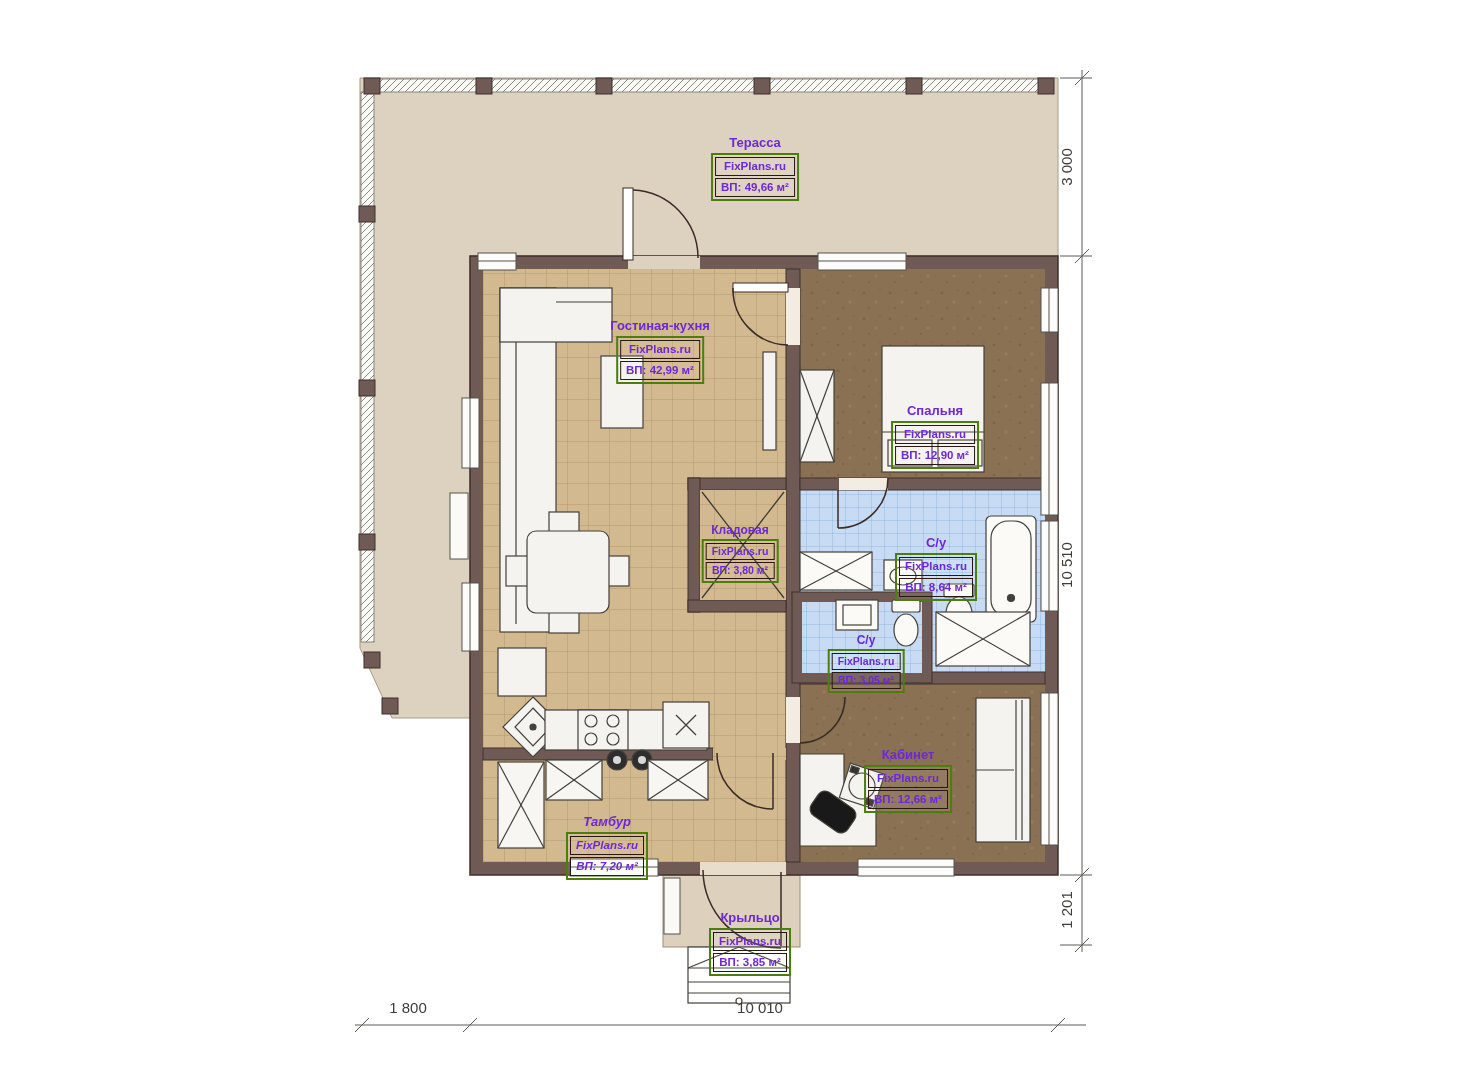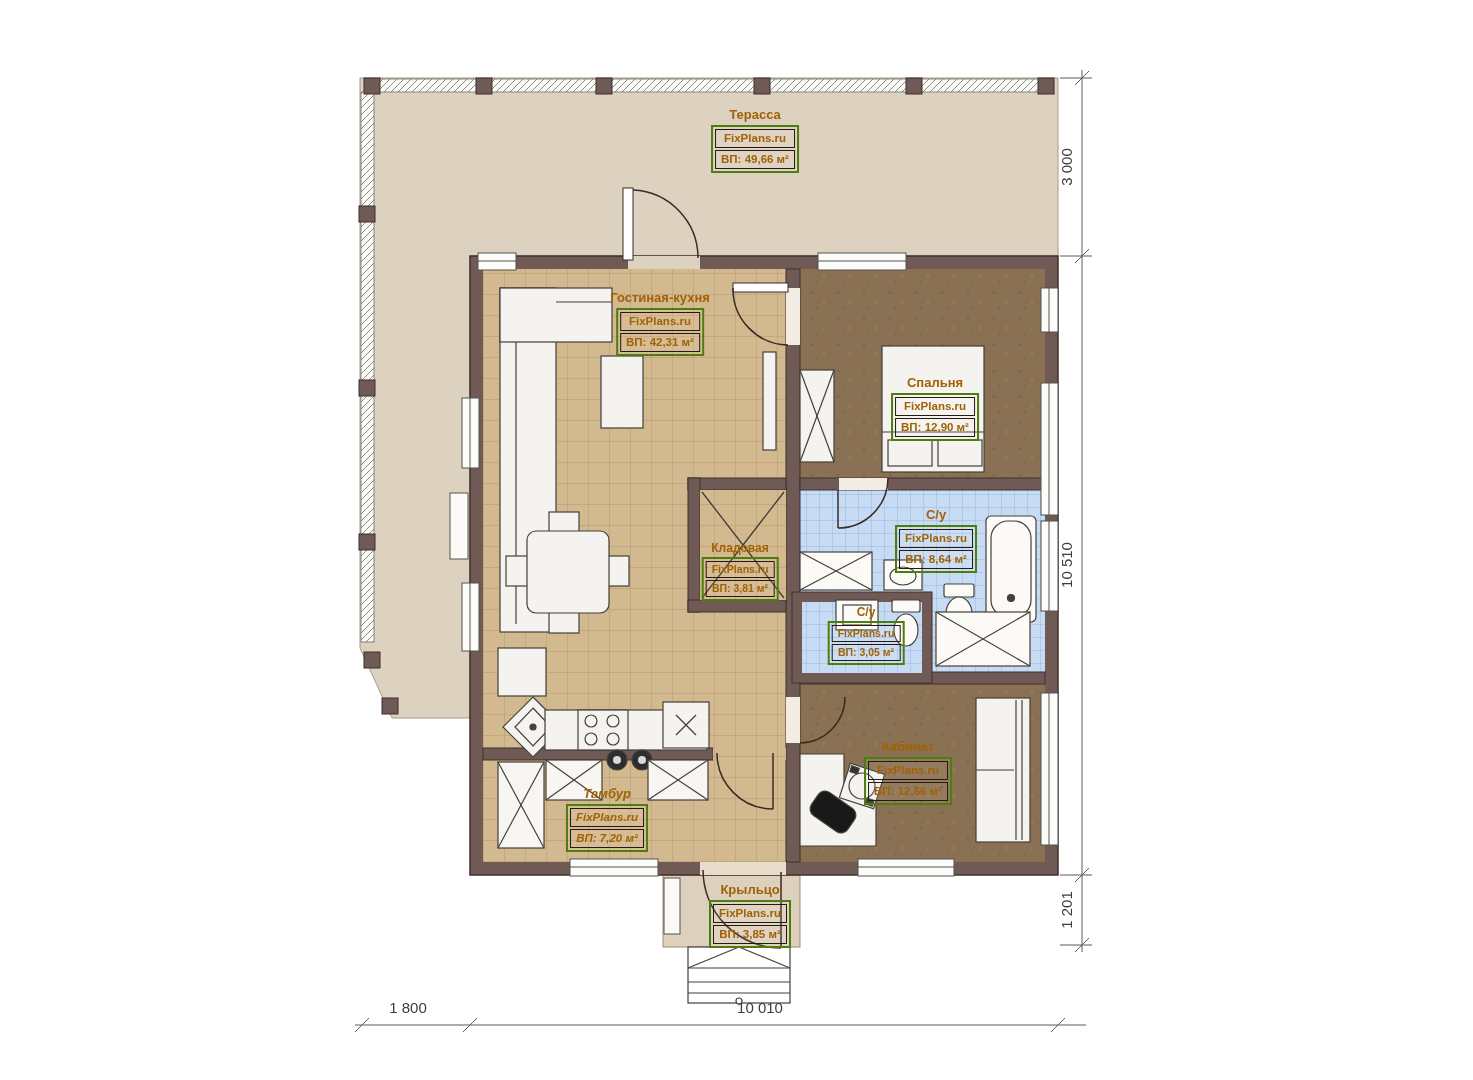--- a/index.html
+++ b/index.html
@@ -1,20 +1,20 @@
 <!DOCTYPE html>
 <html><head>
 <meta charset="utf-8">
 <style>
   html,body{margin:0;padding:0;background:#ffffff;}
   .canvas{position:relative;width:1473px;height:1080px;background:#ffffff;overflow:hidden;
           font-family:"Liberation Sans",sans-serif;}
   .plan-svg{position:absolute;left:0;top:0;}
-  .room-label{position:absolute;transform:translateX(-50%);text-align:center;color:#a16207;
-              z-index:4;line-height:1.12;}
+  .room-label{position:absolute;transform:translateX(-50%);text-align:center;color:#6d28d9;
+              z-index:4;line-height:1.12;margin-top:28px;}
   .room-name{font-size:13px;font-weight:bold;margin-bottom:2px;white-space:nowrap;}
   .room-box{display:inline-block;border:2px solid #4d7c0f;padding:2px;background:rgba(255,255,255,0.07);}
   .room-box .row{border:1.6px solid #27190f;padding:0 5px;font-size:11.5px;font-weight:bold;
                  white-space:nowrap;line-height:17px;}
   .room-box .row + .row{margin-top:2px;}
   .room-label.compact .room-name{font-size:12px;}
   .room-label.compact .room-box .row{font-size:10.5px;line-height:15px;}
 </style>
 </head>
 <body>
@@ -276,57 +276,57 @@
   <div class="room-box">
     <div class="row">FixPlans.ru</div>
     <div class="row">ВП: 49,66 м²</div>
   </div>
 </div>
 
 <div class="room-label" style="left:660px;top:291px;">
   <div class="room-name">Гостиная-кухня</div>
   <div class="room-box">
     <div class="row">FixPlans.ru</div>
-    <div class="row">ВП: 42,31 м²</div>
+    <div class="row">ВП: 42,99 м²</div>
   </div>
 </div>
 
 <div class="room-label" style="left:935px;top:376px;">
   <div class="room-name">Спальня</div>
   <div class="room-box">
     <div class="row">FixPlans.ru</div>
     <div class="row">ВП: 12,90 м²</div>
   </div>
 </div>
 
-<div class="room-label compact" style="left:740px;top:542px;">
+<div class="room-label compact" style="left:740px;top:496px;">
   <div class="room-name">Кладовая</div>
   <div class="room-box">
     <div class="row">FixPlans.ru</div>
-    <div class="row">ВП: 3,81 м²</div>
+    <div class="row">ВП: 3,80 м²</div>
   </div>
 </div>
 
 <div class="room-label" style="left:936px;top:508px;">
   <div class="room-name">С/у</div>
   <div class="room-box">
     <div class="row">FixPlans.ru</div>
     <div class="row">ВП: 8,64 м²</div>
   </div>
 </div>
 
 <div class="room-label compact" style="left:866px;top:606px;">
   <div class="room-name">С/у</div>
   <div class="room-box">
     <div class="row">FixPlans.ru</div>
     <div class="row">ВП: 3,05 м²</div>
   </div>
 </div>
 
-<div class="room-label" style="left:908px;top:740px;">
+<div class="room-label" style="left:908px;top:720px;">
   <div class="room-name">Кабинет</div>
   <div class="room-box">
     <div class="row">FixPlans.ru</div>
     <div class="row">ВП: 12,66 м²</div>
   </div>
 </div>
 
 <div class="room-label" style="left:607px;top:787px;font-style:italic;">
   <div class="room-name">Тамбур</div>
   <div class="room-box">

